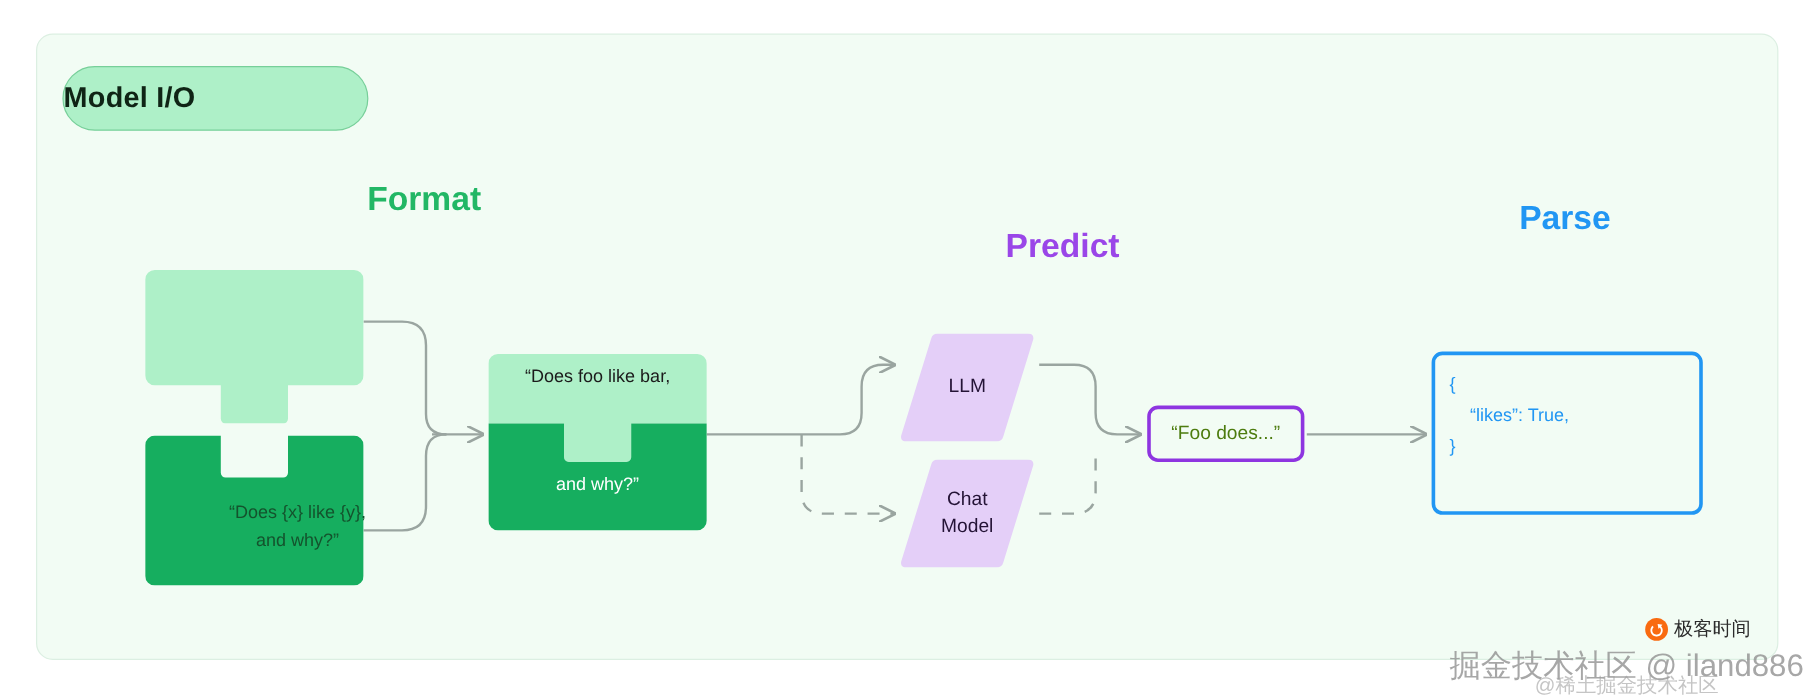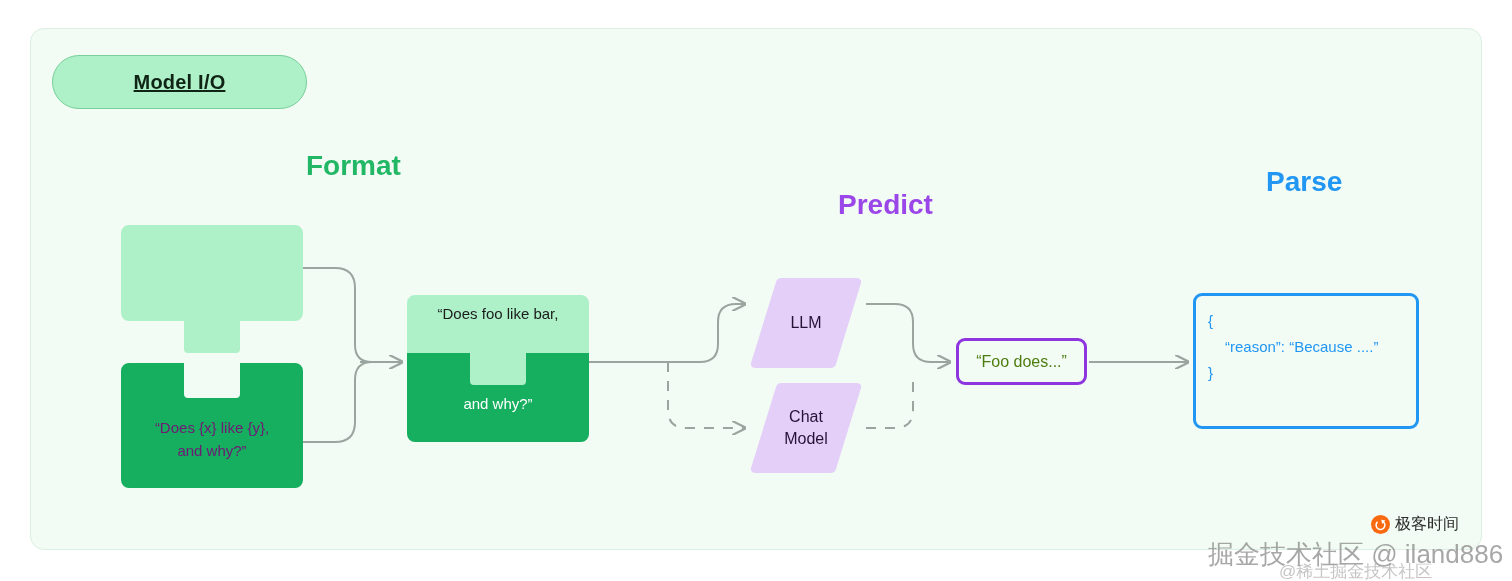--- a/index.html
+++ b/index.html
@@ -34,26 +34,25 @@
     left: 52px;
     top: 55px;
     width: 255px;
     height: 54px;
     background: #aef0c8;
     border: 1.5px solid #77cf99;
     border-radius: 27px;
     box-sizing: border-box;
     display: flex;
     align-items: center;
-    justify-content: center;
-    font-size: 20px;
+    justify-content: flex-start;
+    font-size: 24px;
     font-weight: bold;
     color: #0f2415;
     letter-spacing: 0.2px;
-    text-decoration: underline;
   }
 
   
   .sec-head {
     position: absolute;
     font-size: 28px;
     font-weight: bold;
     white-space: nowrap;
   }
   #head-format  { left: 306px;  top: 150px; color: #22b765; }
@@ -81,21 +80,21 @@
     text-align: center;
     font-size: 15px;
     line-height: 23px;
     white-space: pre-line;
   }
 
   #p-vars { left: 121px; top: 225px; width: 182px; height: 128px; }
   #p-vars .piece-label { top: 31px; color: #1b1b1b; }
 
   #p-tmpl { left: 121px; top: 363px; width: 182px; height: 125px; }
-  #p-tmpl .piece-label { top: 53px; color: #701a75; }
+  #p-tmpl .piece-label { top: 53px; color: #14532d; padding-left: 36px; }
 
   #p-merge { left: 407px; top: 295px; width: 182px; height: 147px; border-radius: 28px; }
   #p-merge .lbl-top { position:absolute; top: 10px; width:100%; text-align:center;
                       font-size: 15px; color:#1b1b1b; }
   #p-merge .lbl-bot { position:absolute; top: 100px; width:100%; text-align:center;
                       font-size: 15px; color:#ffffff; }
 
   
   .para {
     position: absolute;
@@ -281,21 +280,21 @@
   <div class="plabel">Chat
 Model</div>
 </div>
 
 <div id="foo-box">
   <span>“Foo does...”</span>
 </div>
 
 <div id="json-box">
   <div>{</div>
-  <div class="ind">“reason”: “Because ....”</div>
+  <div class="ind">“likes”: True,</div>
   <div>}</div>
 </div>
 
 <div id="wm-geek">
   <span class="mark">⭯</span>
   <span class="txt">极客时间</span>
 </div>
 <div id="wm-main">掘金技术社区 @ iland886</div>
 <div id="wm-sub">@稀土掘金技术社区</div>
 

